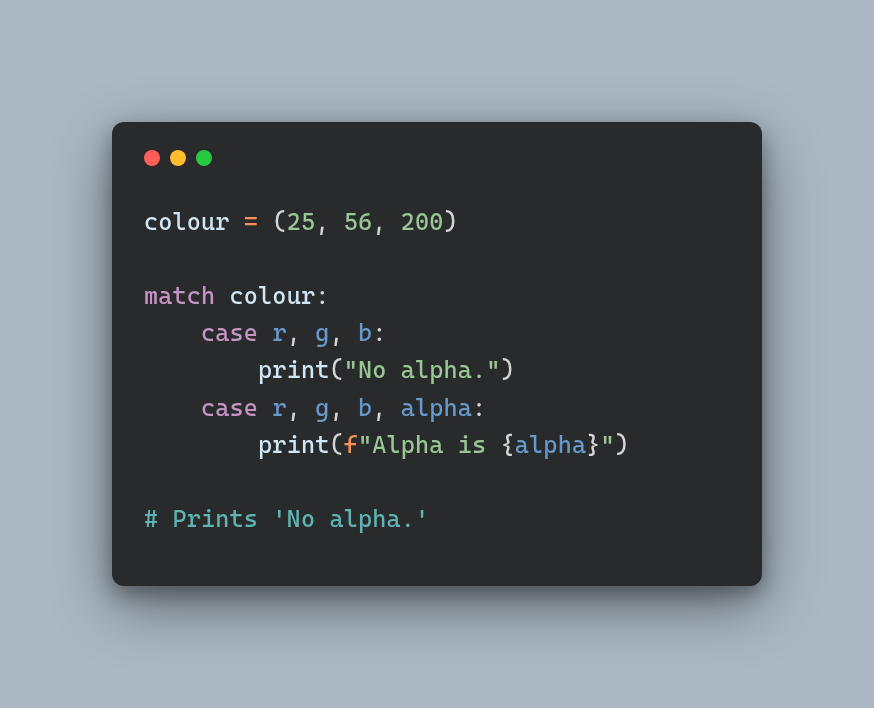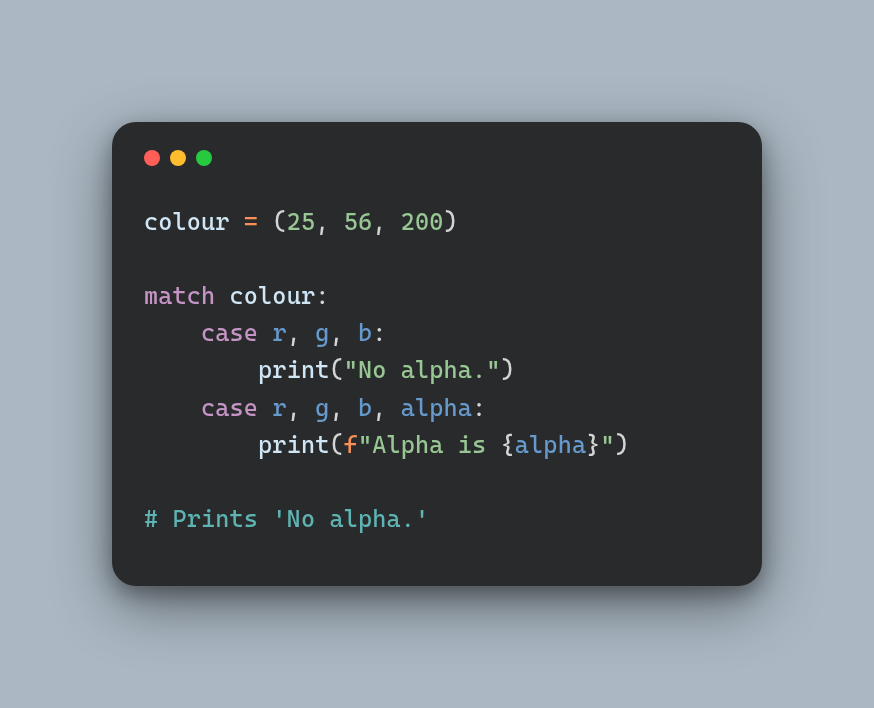--- a/index.html
+++ b/index.html
@@ -12,21 +12,21 @@
       height: 708px;
       background: #abb8c3;
       display: flex;
       align-items: center;
       justify-content: center;
       font-family: ui-monospace, "SF Mono", Monaco, "Cascadia Code", "Roboto Mono", Consolas, "Courier New", monospace;
     }
     .window {
       width: 650px;
       background: #282a2c;
-      border-radius: 24px;
+      border-radius: 12px;
       box-shadow: 0 20px 60px rgba(0,0,0,0.45), 0 8px 20px rgba(0,0,0,0.3);
       padding: 28px 32px 48px 32px;
     }
     .traffic-lights {
       display: flex;
       gap: 10px;
       margin-bottom: 38px;
       margin-left: 0px;
     }
     .light {

